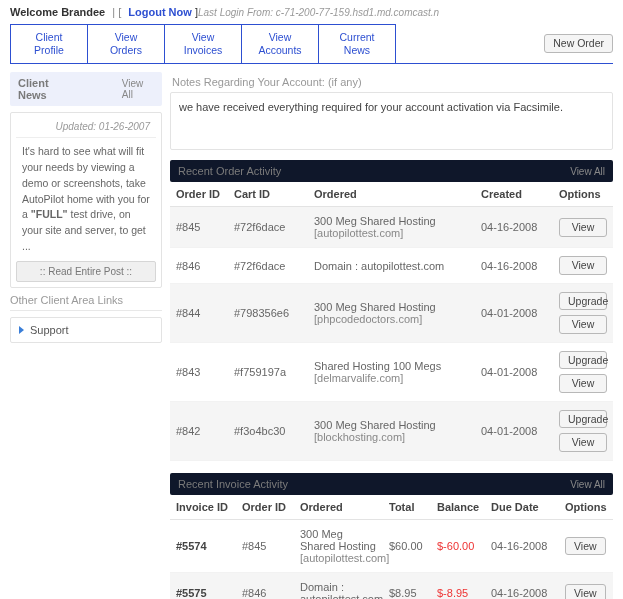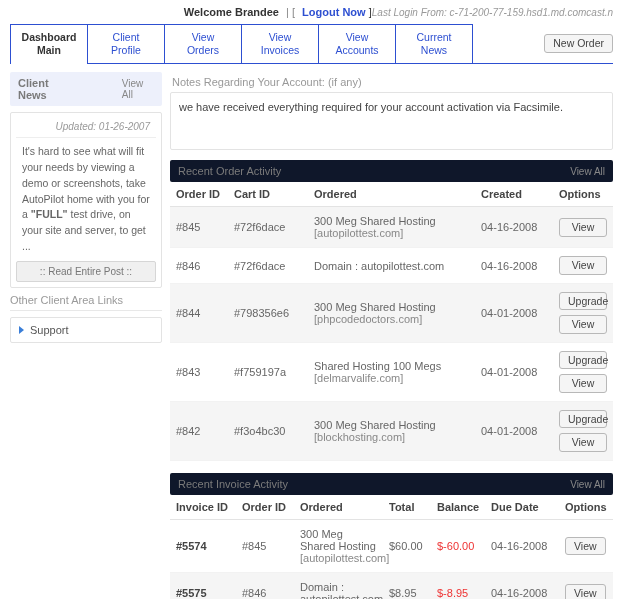--- a/index.html
+++ b/index.html
@@ -5,21 +5,21 @@
   * { box-sizing: border-box; }
   body {
     margin: 0;
     font-family: Verdana, Geneva, sans-serif;
     font-size: 11px;
     color: #555;
     background: #fff;
     width: 623px;
   }
   .wrap { padding: 6px 10px 20px; }
-  .topbar { display: flex; justify-content: flex-end; align-items: baseline; margin-bottom: 6px; }
+  .topbar { display: flex; justify-content: flex-start; align-items: baseline; margin-bottom: 6px; }
   .welcome { color: #333; }
   .welcome a { color: #2d4fd1; text-decoration: none; }
   .pipe { color: #888; margin: 0 4px; }
   .lastlogin { font-style: italic; color: #999; font-size: 10px; }
   .tabs {
     display: flex;
     align-items: stretch;
     border-bottom: 1px solid #2d4fd1;
     gap: 0;
   }
@@ -175,24 +175,20 @@
 <div class="wrap">
   <div class="topbar">
     <div class="welcome">
       <b><span>Welcome </span><span>Brandee</span></b>
       <span class="pipe"> | [ </span><a href="#"><b>Logout Now</b></a><span> ]</span>
     </div>
     <div class="lastlogin">Last Login From: c-71-200-77-159.hsd1.md.comcast.n</div>
   </div>
 
   <div class="tabs">
-    <div class="tab active">
-      <span>Dashboard</span>
-      <span>Main</span>
-    </div>
     <div class="tab">
       <span>Client</span>
       <span>Profile</span>
     </div>
     <div class="tab">
       <span>View</span>
       <span>Orders</span>
     </div>
     <div class="tab">
       <span>View</span>

